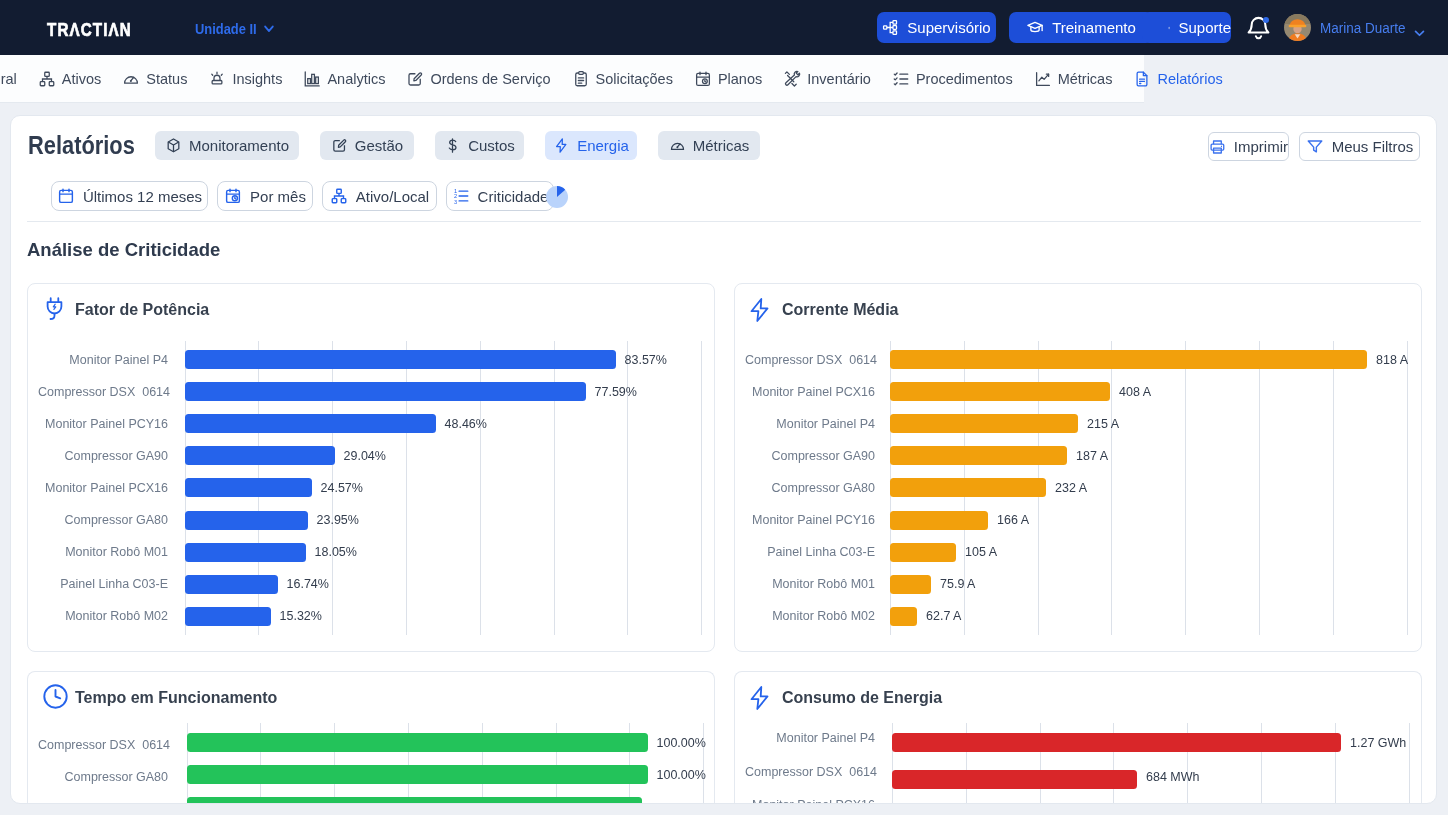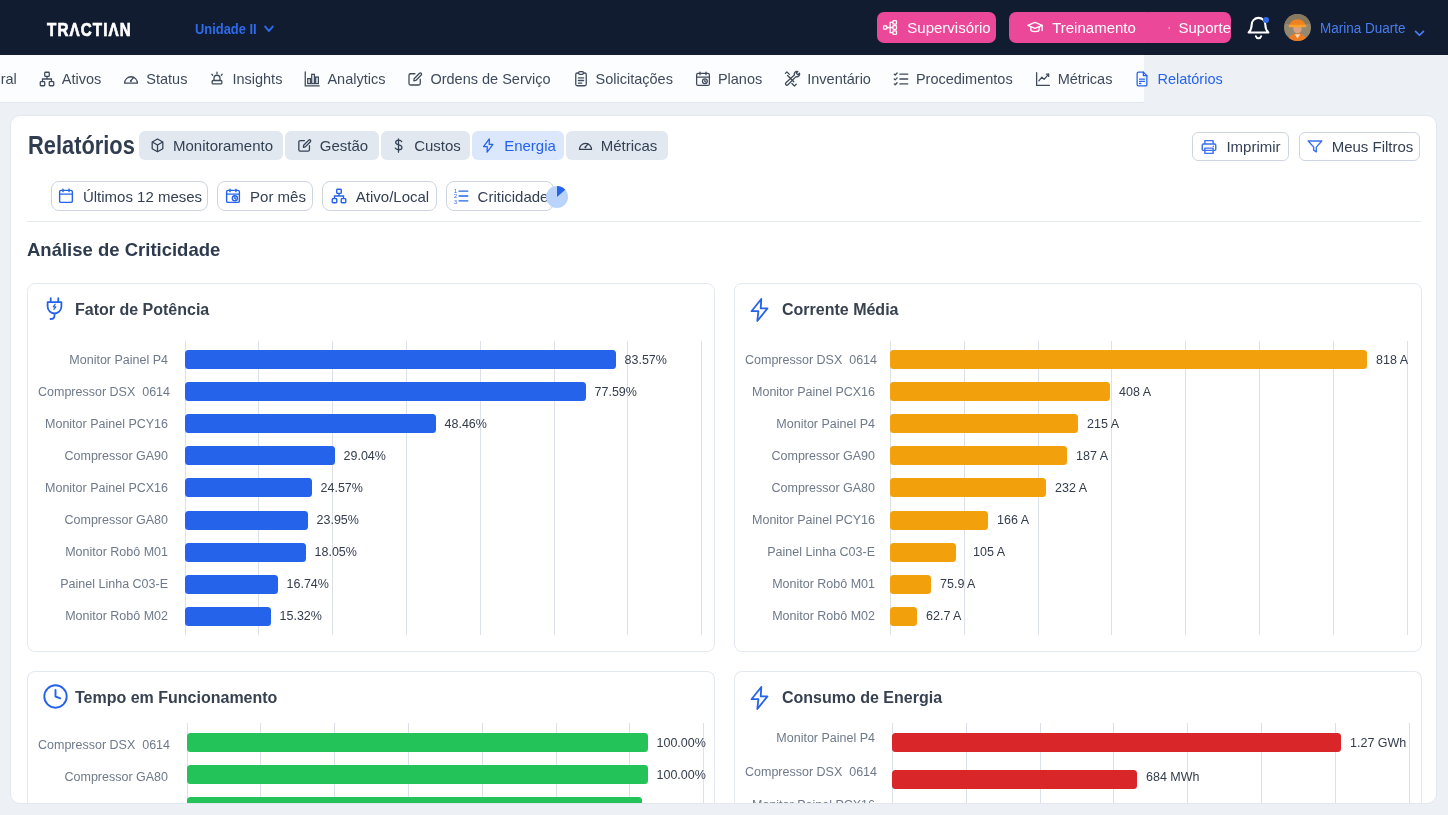--- a/index.html
+++ b/index.html
@@ -2,38 +2,38 @@
 <html lang="pt"><head>
 <meta charset="utf-8">
 <style>
 * { margin:0; padding:0; box-sizing:border-box; }
 html,body { width:1448px; height:815px; overflow:hidden; font-family:"Liberation Sans", sans-serif; background:#edf0f5; }
 
 
 .topbar { position:absolute; left:0; top:0; width:1448px; height:55px; background:#121c31; }
 .logo { position:absolute; left:47px; top:19px; color:#fff; font-size:19px; font-weight:700; letter-spacing:1.4px; transform:scaleX(.8); transform-origin:0 50%; -webkit-text-stroke:0.7px #fff; }
 .unit { position:absolute; left:195px; top:20px; color:#2e6bea; font-size:15px; font-weight:700; display:flex; align-items:center; gap:8px; transform:scaleX(.86); transform-origin:0 50%; }
-.tbtn { position:absolute; top:12px; height:31px; background:#ec4899; border-radius:7px; color:#fff; font-size:15px; display:flex; align-items:center; justify-content:center; gap:8px; }
+.tbtn { position:absolute; top:12px; height:31px; background:#1d4ed8; border-radius:7px; color:#fff; font-size:15px; display:flex; align-items:center; justify-content:center; gap:8px; }
 .bell { position:absolute; left:1246px; top:13px; width:25px; height:30px; }
 .belldot { position:absolute; left:1263px; top:17px; width:6px; height:6px; border-radius:50%; background:#2f6ae8; }
 .avatar { position:absolute; left:1284px; top:14px; width:27px; height:27px; border-radius:50%; overflow:hidden; }
 .uname { position:absolute; left:1320px; top:19px; color:#477ef0; font-size:15.5px; transform:scaleX(.87); transform-origin:0 50%; }
 .uchev { position:absolute; left:1414px; top:23px; }
 
 
 .nav { position:absolute; left:0; top:55px; width:1144px; height:48px; background:#fcfdfe; border-bottom:1px solid #e4e9ef; display:flex; align-items:center; justify-content:center; }
 .nav-inner { display:flex; align-items:center; gap:21px; position:relative; left:-2px; }
 .nitem { display:flex; align-items:center; gap:6px; font-size:14.5px; color:#3f4a5c; white-space:nowrap; }
 .nitem svg { flex:0 0 auto; }
 .nitem.active { color:#2563eb; }
 
 
 .panel { position:absolute; left:10px; top:115px; width:1427px; height:689px; background:#fff; border:1px solid #e3e8ef; border-radius:10px; overflow:hidden; }
 .h1 { position:absolute; left:17px; top:14px; font-size:26px; font-weight:700; color:#303c4f; transform:scaleX(.84); transform-origin:0 50%; }
-.chips { position:absolute; left:128px; top:15px; display:flex; gap:2px; }
+.chips { position:absolute; left:144px; top:15px; display:flex; gap:21px; }
 .chip { height:29px; border-radius:6px; background:#e2e8f0; color:#334155; font-size:15px; display:flex; align-items:center; justify-content:center; gap:7px; }
 .chip.on { background:#dbe7fd; color:#2563eb; }
 .rbtns { position:absolute; top:16px; right:16px; display:flex; gap:10px; }
 .obtn { height:29px; border:1px solid #cdd5e0; border-radius:6px; background:#fff; color:#333f52; font-size:15px; display:flex; align-items:center; justify-content:center; gap:8px; }
 .frow { position:absolute; left:16px; top:65px; display:flex; gap:9px; }
 .fbtn { height:30px; border:1px solid #cdd5e0; border-radius:8px; background:#fff; color:#333f52; font-size:15px; display:flex; align-items:center; justify-content:center; gap:8px; }
 .pie { position:absolute; left:534px; top:69px; }
 .divider { position:absolute; left:16px; top:105px; width:1394px; height:1px; background:#e4e9ef; }
 .h2 { position:absolute; left:16px; top:123px; font-size:18.5px; font-weight:700; color:#2e3a4d; }
 
@@ -192,21 +192,21 @@
     <div class="chip on" style="width:92px;"><svg class="ic" width="17" height="17" viewBox="0 0 24 24" fill="none" stroke="#2563eb" stroke-width="1.8" stroke-linejoin="round">
           <path d="M13.2 2.5L5 13.5h5.3L10 21.5l8.2-11H13z"></path>
         </svg>Energia</div>
     <div class="chip" style="width:102px;"><svg class="ic" width="17" height="17" viewBox="0 0 24 24" fill="none" stroke="#334155" stroke-width="1.8">
           <path d="M3.5 17.5a8.5 8.5 0 1 1 17 0z" stroke-linejoin="round"></path>
           <path d="M12 14l3.6-4.2" stroke-linecap="round"></path>
           <circle cx="11.8" cy="14.6" r="1.4" fill="#334155" stroke="none"></circle>
         </svg>Métricas</div>
   </div>
   <div class="rbtns">
-    <div class="obtn" style="width:97px;">
+    <div class="obtn" style="width:81px;">
         <svg class="ic" width="18" height="18" viewBox="0 0 24 24" fill="none" stroke="#3b72ee" stroke-width="1.9" stroke-linejoin="round">
           <path d="M6.5 8V3.5h11V8"></path>
           <rect x="3" y="8" width="18" height="8.5" rx="1.5"></rect>
           <rect x="6.5" y="13.5" width="11" height="7"></rect>
           <path d="M17 11h1.5"></path>
         </svg>
         <span>Imprimir</span>
       </div>
     <div class="obtn" style="width:121px;">
         <svg class="ic" width="18" height="18" viewBox="0 0 24 24" fill="none" stroke="#3b72ee" stroke-width="1.9" stroke-linejoin="round">
@@ -316,21 +316,21 @@
 <div class="bar" style="left:155.0px;top:164.3px;width:177px;background:#f2a00c;"></div>
 <div class="bval" style="left:341.0px;top:166.8px;">187 A</div>
 <div class="blab" style="left:10px;top:198.9px;">Compressor GA80</div>
 <div class="bar" style="left:155.0px;top:196.4px;width:156px;background:#f2a00c;"></div>
 <div class="bval" style="left:320.0px;top:198.9px;">232 A</div>
 <div class="blab" style="left:10px;top:231.0px;">Monitor Painel PCY16</div>
 <div class="bar" style="left:155.0px;top:228.5px;width:98px;background:#f2a00c;"></div>
 <div class="bval" style="left:262.0px;top:231.0px;">166 A</div>
 <div class="blab" style="left:10px;top:263.1px;">Painel Linha C03-E</div>
 <div class="bar" style="left:155.0px;top:260.6px;width:66px;background:#f2a00c;"></div>
-<div class="bval" style="left:230.0px;top:263.1px;margin-left:8px;">105 A</div>
+<div class="bval" style="left:230.0px;top:263.1px;">105 A</div>
 <div class="blab" style="left:10px;top:295.2px;">Monitor Robô M01</div>
 <div class="bar" style="left:155.0px;top:292.7px;width:41px;background:#f2a00c;"></div>
 <div class="bval" style="left:205.0px;top:295.2px;">75.9 A</div>
 <div class="blab" style="left:10px;top:327.3px;">Monitor Robô M02</div>
 <div class="bar" style="left:155.0px;top:324.8px;width:27px;background:#f2a00c;"></div>
 <div class="bval" style="left:191.0px;top:327.3px;">62.7 A</div>
 </div>
   <div class="card c3" id="card3">
 <div class="cicon" style="left:15px;top:12px;"><svg width="25" height="25" viewBox="0 0 25 25" fill="none" stroke="#2563eb" stroke-width="1.9" stroke-linecap="round">
           <circle cx="12.5" cy="12.5" r="11.2"></circle>

